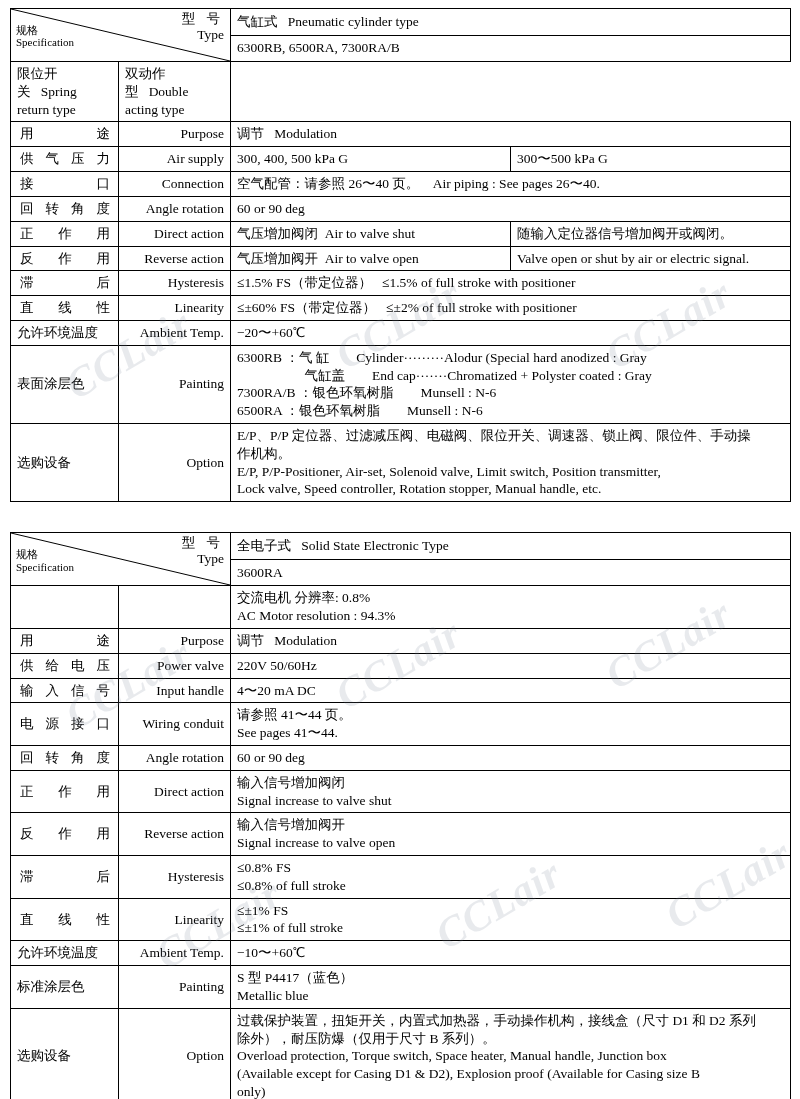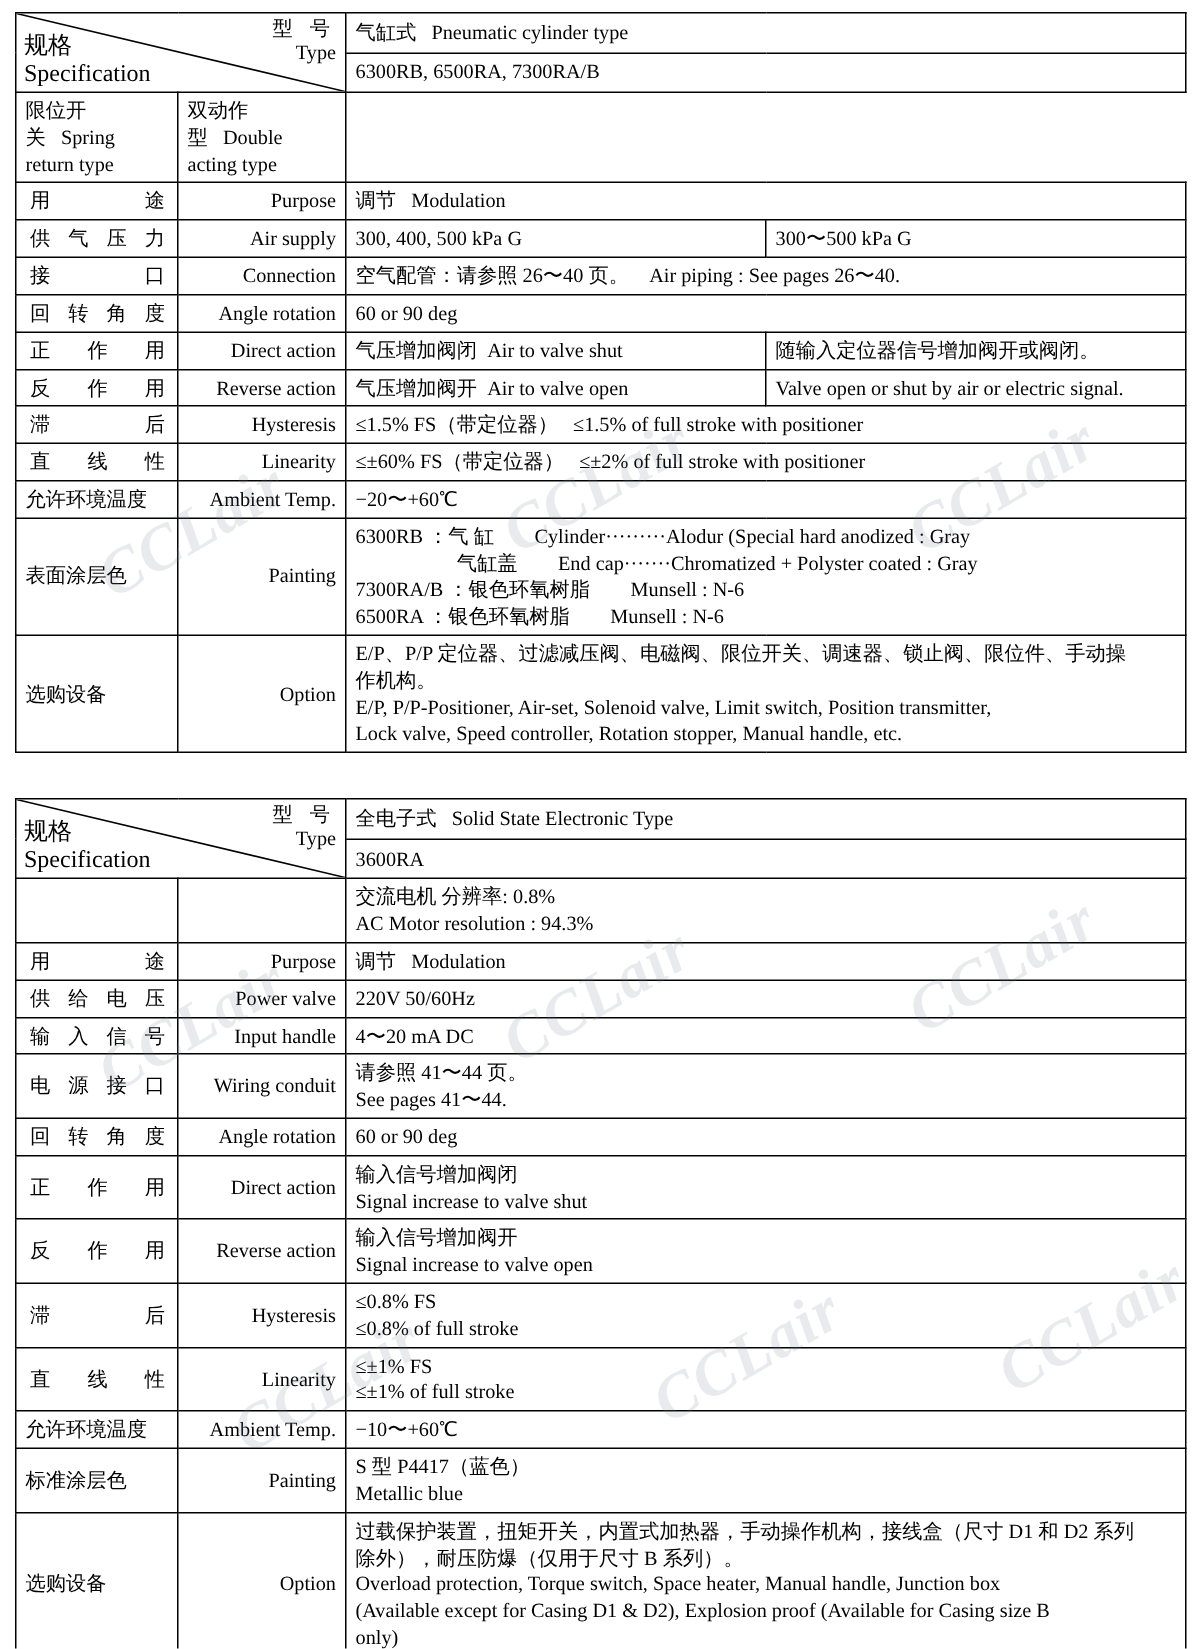--- a/index.html
+++ b/index.html
@@ -67,22 +67,22 @@
   }
   .hdr-cell .diag {
     position: absolute;
     left: 0; top: 0;
     width: 100%; height: 100%;
   }
   .hdr-cell .diag svg { display: block; width: 100%; height: 100%; }
   .hdr-cell .spec-word {
     position: absolute;
     left: 5px;
-    bottom: 2px;
-    font-size: 16px;
+    bottom: 12px;
+    font-size: 11px;
     line-height: 1.15;
     text-align: left;
   }
   .hdr-cell .type-word {
     position: absolute;
     right: 6px;
     top: 2px;
     font-size: 13.5px;
     line-height: 1.15;
     text-align: right;

